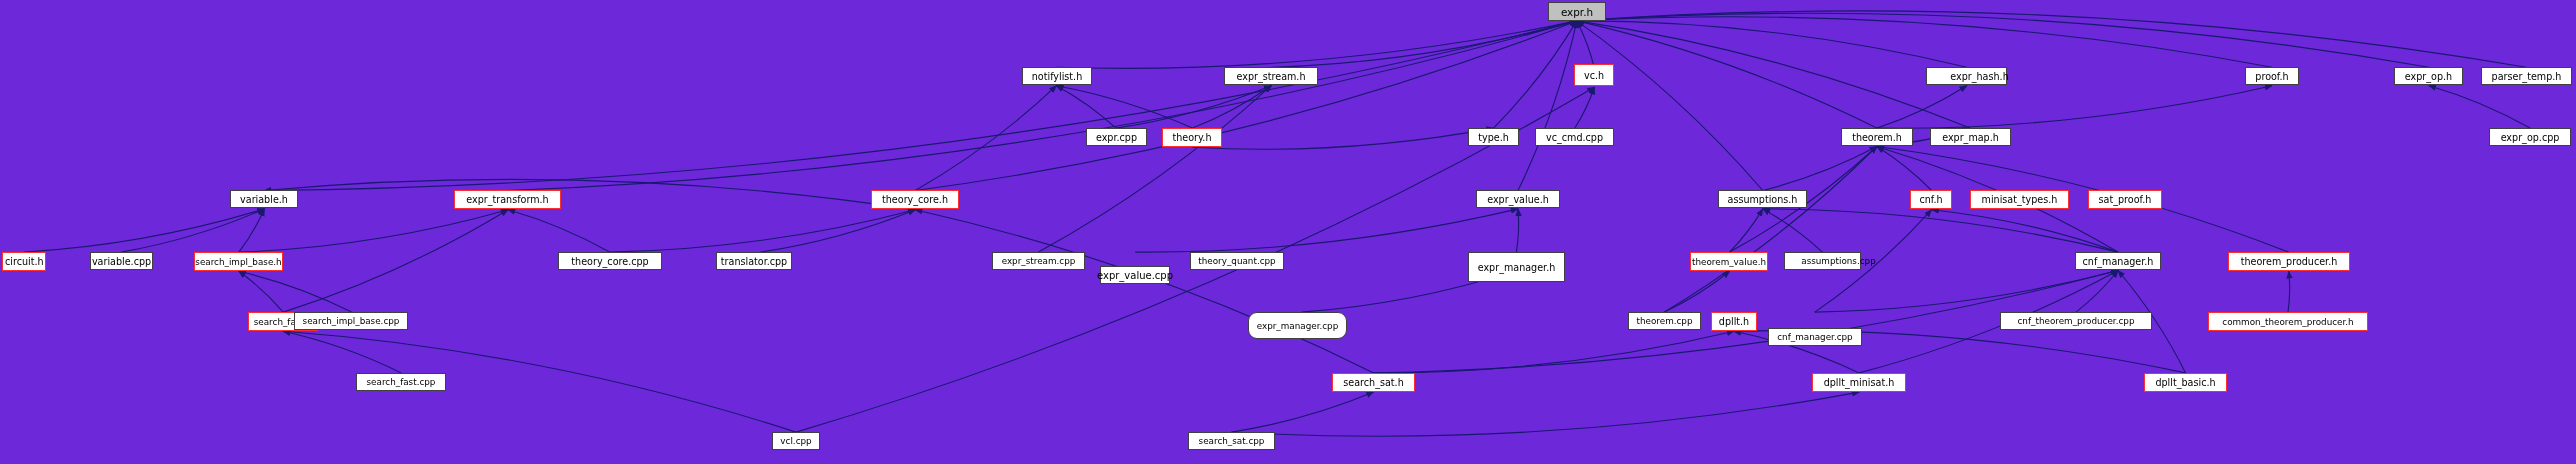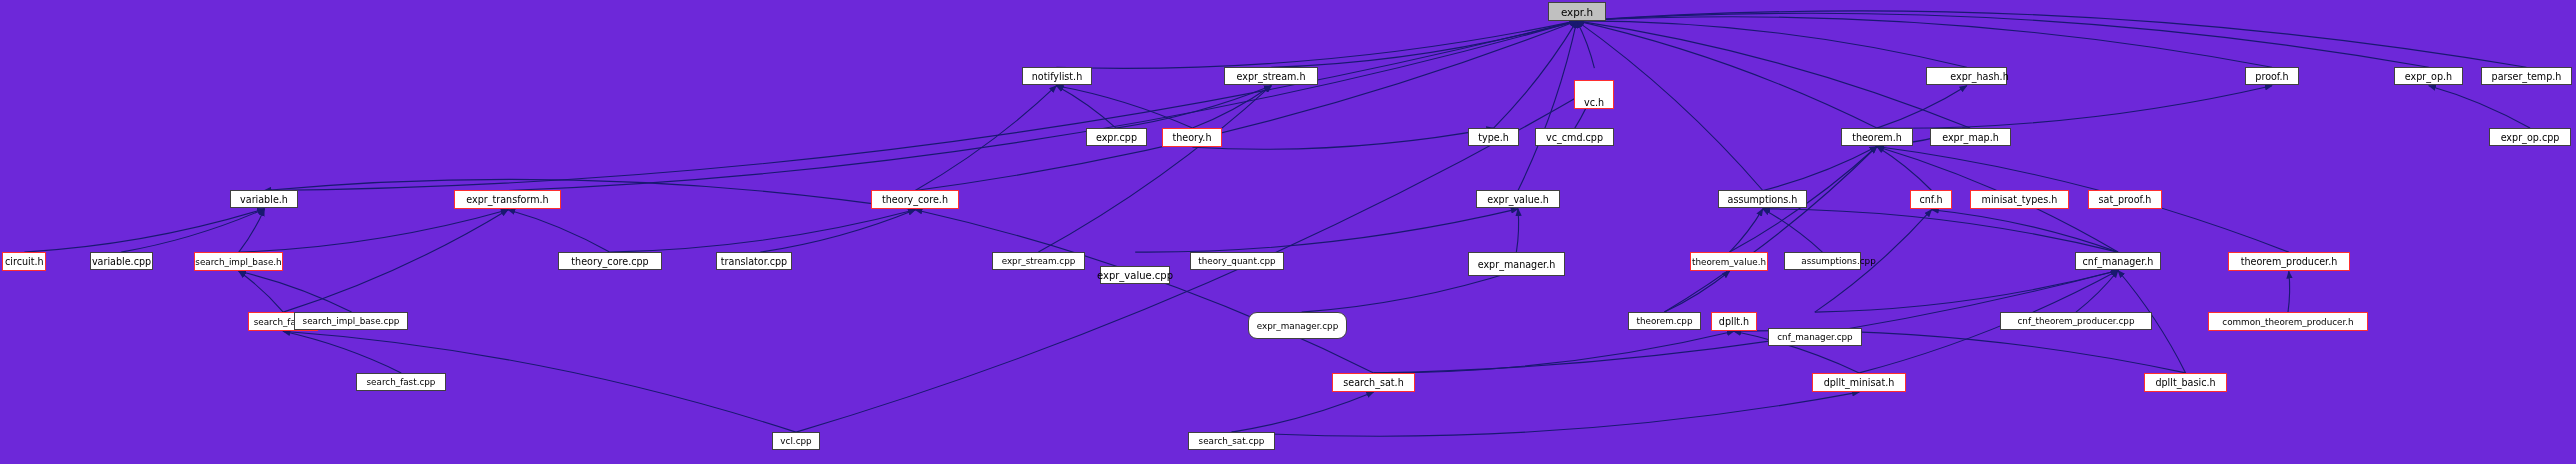--- a/index.html
+++ b/index.html
@@ -97,21 +97,21 @@
   <div id="node-layer">
       <div class="node gray" style="left: 1548px; top: 2.4px; width: 58px; height: 18.4px; font-size: 10.4px;">
         <span>expr.h</span>
       </div>
       <div class="node white" style="left: 1022px; top: 67px; width: 70px; height: 18.4px; font-size: 9.6px;">
         <span>notifylist.h</span>
       </div>
       <div class="node white" style="left: 1224px; top: 67px; width: 94px; height: 18.4px; font-size: 9.6px;">
         <span>expr_stream.h</span>
       </div>
-      <div class="node red" style="left: 1574px; top: 80px; width: 40px; height: 29px; font-size: 9.6px; align-items: flex-end;">
+      <div class="node red" style="left: 1574px; top: 64px; width: 40px; height: 22px; font-size: 9.6px;">
         <span>vc.h</span>
       </div>
       <div class="node white" style="left: 1926px; top: 67px; width: 81px; height: 18.4px; font-size: 9.6px; padding-left: 26px;">
         <span>expr_hash.h</span>
       </div>
       <div class="node white" style="left: 2245px; top: 67px; width: 54px; height: 18.4px; font-size: 9.6px;">
         <span>proof.h</span>
       </div>
       <div class="node white" style="left: 2394px; top: 67px; width: 69px; height: 18.4px; font-size: 9.6px;">
         <span>expr_op.h</span>
@@ -181,21 +181,21 @@
       </div>
       <div class="node white" style="left: 992px; top: 252px; width: 93px; height: 18.4px; font-size: 8.8px;">
         <span>expr_stream.cpp</span>
       </div>
       <div class="node white" style="left: 1100px; top: 266px; width: 70px; height: 18.4px; font-size: 10px;">
         <span>expr_value.cpp</span>
       </div>
       <div class="node white" style="left: 1190px; top: 252px; width: 94px; height: 18.4px; font-size: 8.8px;">
         <span>theory_quant.cpp</span>
       </div>
-      <div class="node white" style="left: 1468px; top: 252px; width: 97px; height: 24px; font-size: 9.6px;">
+      <div class="node white" style="left: 1468px; top: 252px; width: 97px; height: 30px; font-size: 9.6px;">
         <span>expr_manager.h</span>
       </div>
       <div class="node red" style="left: 1690px; top: 252px; width: 78px; height: 19px; font-size: 8.8px;">
         <span>theorem_value.h</span>
       </div>
       <div class="node white" style="left: 1784px; top: 252px; width: 77px; height: 18.4px; font-size: 8.8px; padding-left: 32px;">
         <span>assumptions.cpp</span>
       </div>
       <div class="node white" style="left: 2075px; top: 252px; width: 86px; height: 18.4px; font-size: 9.6px;">
         <span>cnf_manager.h</span>

